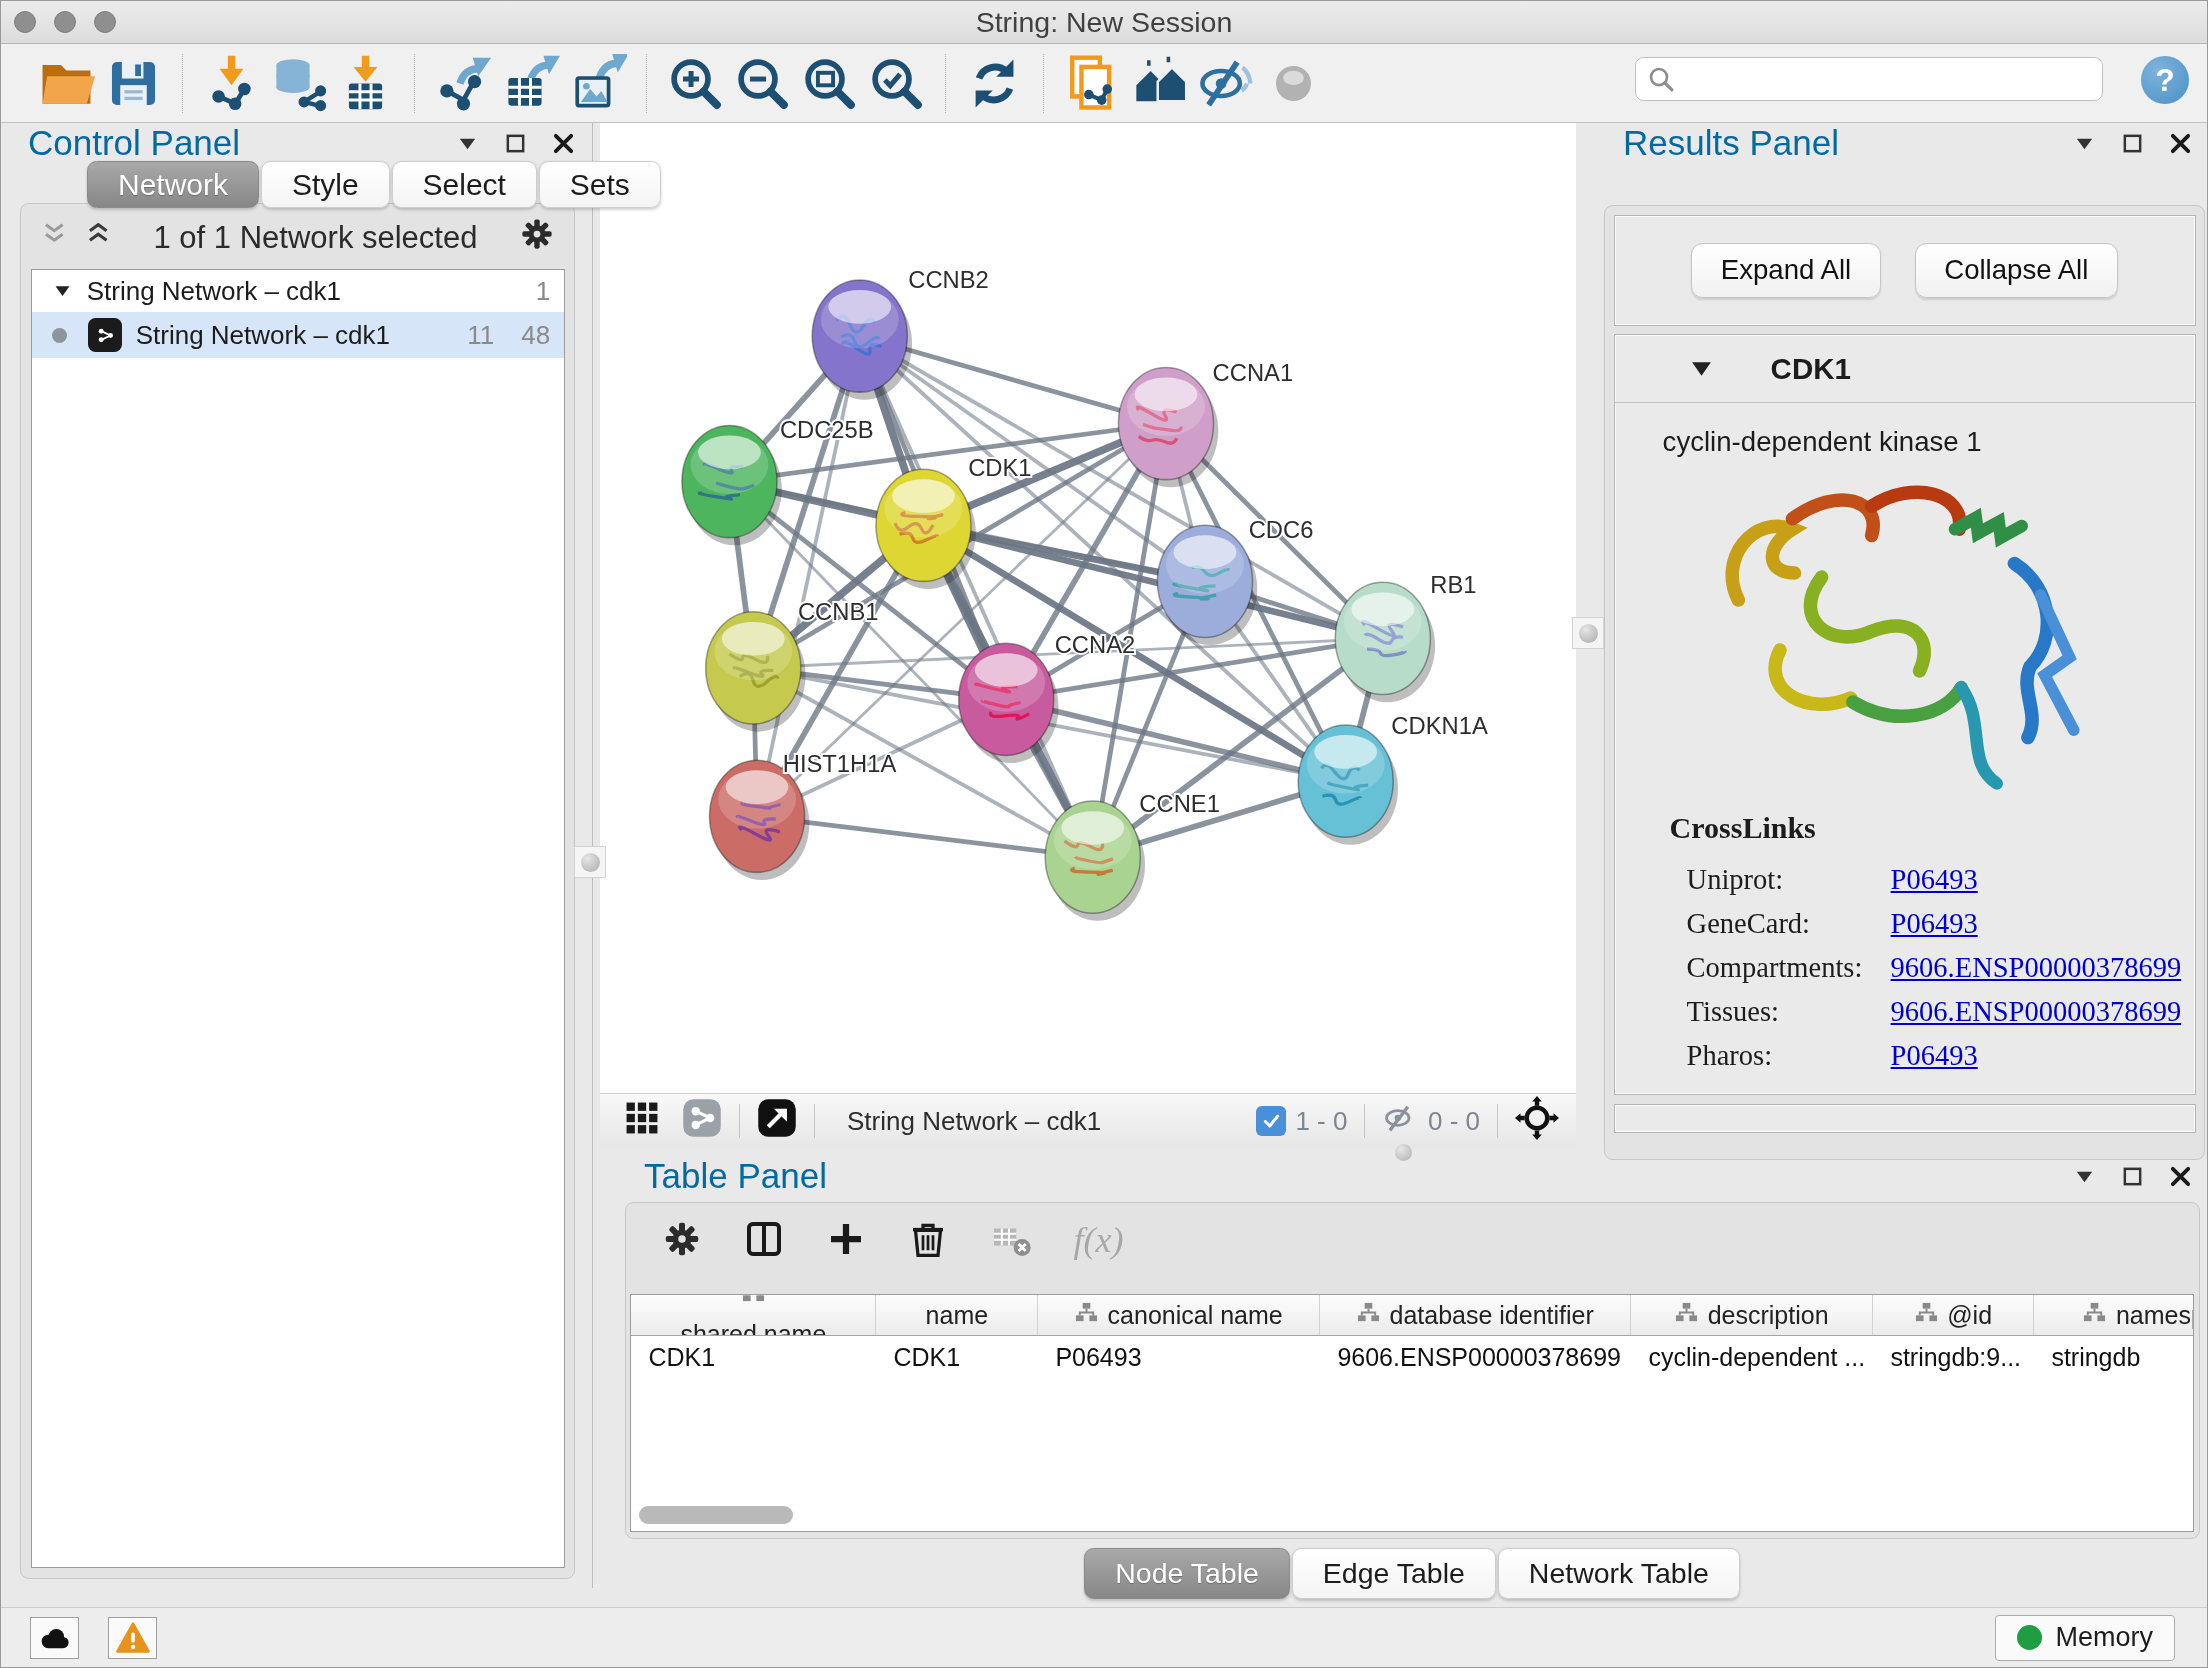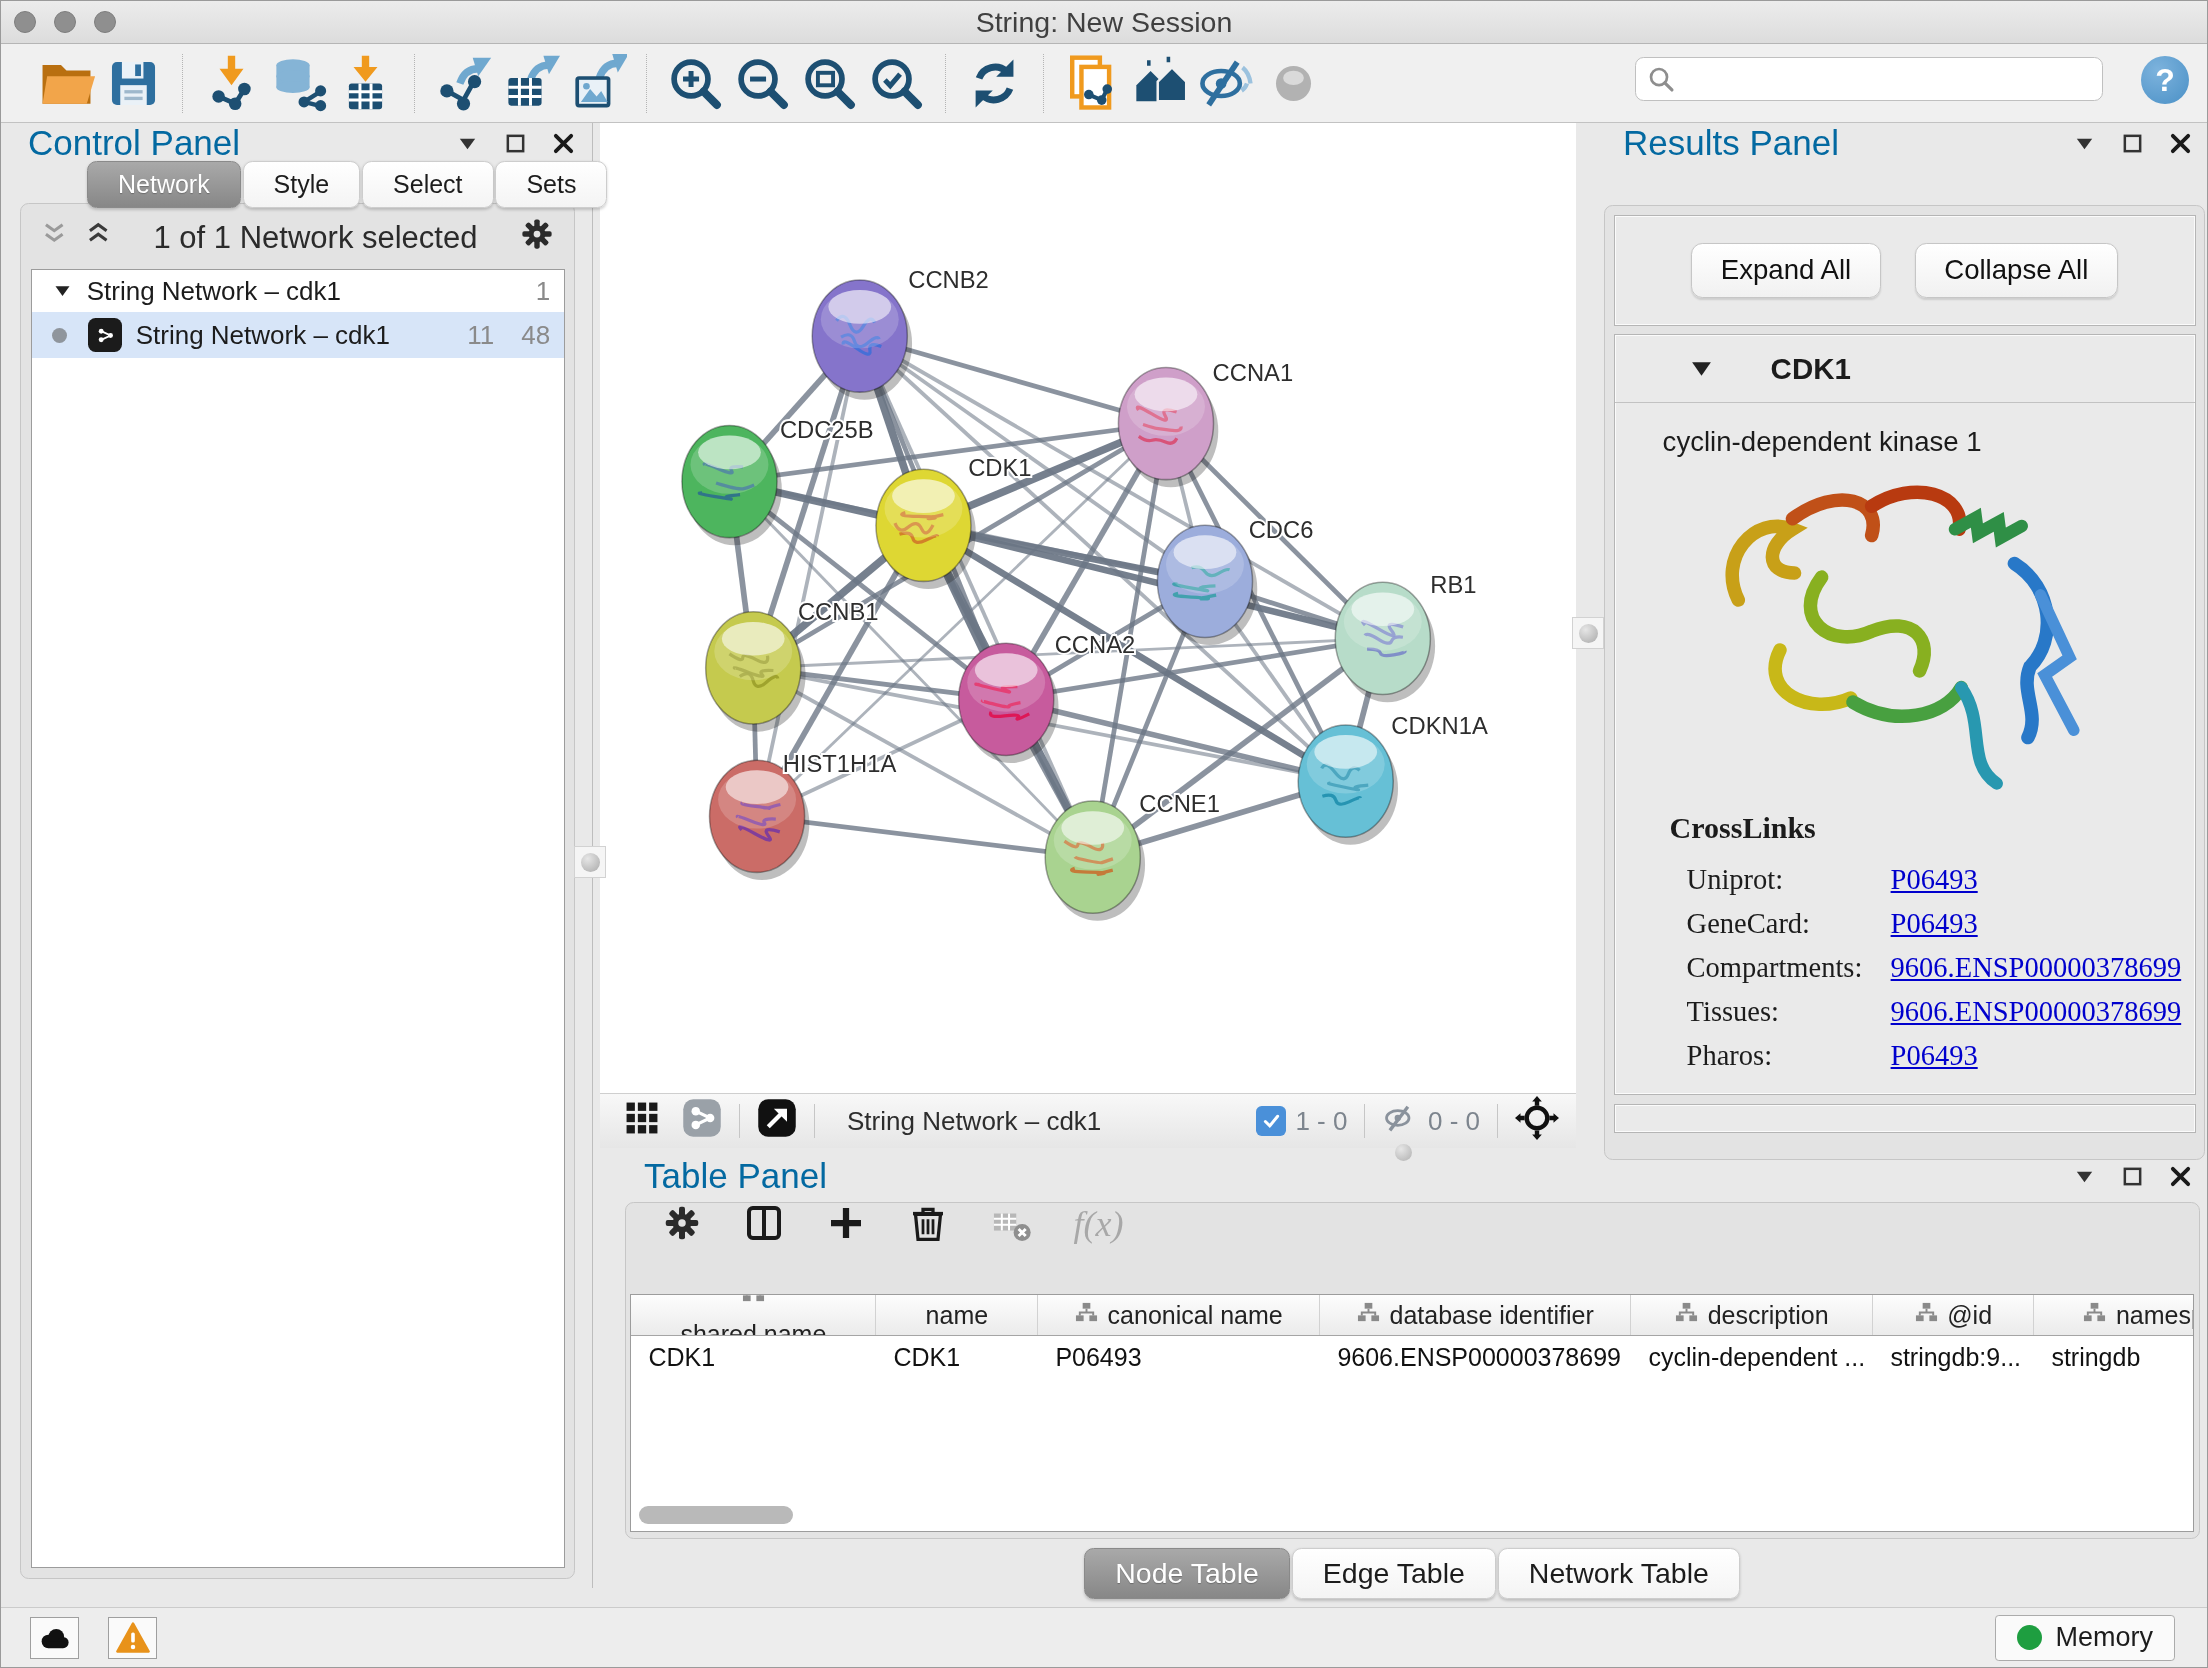--- a/index.html
+++ b/index.html
@@ -20,21 +20,21 @@
                border:1px solid #c0c0c0;border-radius:8.6px;display:flex;align-items:center;padding:0 11.4px;box-sizing:border-box;}
   .search-wrap input{border:none;outline:none;flex:1;font-size:25px;font-family:inherit;background:transparent;}
   .help-btn{position:absolute;left:2140px;top:55px;width:48px;height:48px;border-radius:50%;
             background:radial-gradient(circle at 35% 30%,#7db3dd,#4a90c6);display:flex;align-items:center;justify-content:center;
             color:#fff;font-size:32px;font-weight:bold;}
   
   .panel-header{height:40px;display:flex;align-items:center;padding:0 17px 0 27px;font-size:35px;color:#0369a1;}
   .ph-spacer{flex:1;}
   .ph-ic{margin-left:25px;display:flex;align-items:center;}
   .groupbox{background:#e3e3e3;border:1px solid #c6c6c6;border-radius:8.6px;}
-  .tab{height:45px;padding:0 30px;display:flex;align-items:center;font-size:25px;background:linear-gradient(#ffffff,#f4f4f4);
+  .tab{height:45px;padding:0 30px;display:flex;align-items:center;font-size:30px;background:linear-gradient(#ffffff,#f4f4f4);
        border:1px solid #cdcdcd;border-radius:9.5px;margin-right:1.9px;color:#1c1c1c;box-shadow:0 1.9px 2.9px rgba(0,0,0,.18);}
   .tab.active{background:linear-gradient(#a9a9a9,#878787);color:#fff;border-color:#8a8a8a;text-shadow:0 1px 1px rgba(0,0,0,.25);}
   .btn{background:linear-gradient(#ffffff,#f1f1f1);border:1px solid #c6c6c6;border-radius:11.4px;font-size:27.6px;
        padding:10.5px 28.5px;box-shadow:0 1.9px 1.9px rgba(0,0,0,.12);color:#111;}
   
   .control-panel{position:absolute;left:0;top:122px;width:592px;height:1465px;background:#e9e9e9;border-right:1px solid #bdbdbd;box-sizing:border-box;}
   .cp-tabs{position:absolute;left:86px;top:38px;display:flex;z-index:2;}
   .cp-group{position:absolute;left:19px;right:17px;top:80px;bottom:9.5px;}
   .cp-controls{height:53px;display:flex;align-items:center;padding:7.6px 19px 0 19px;font-size:31px;color:#2b2b2b;}
   .cp-list{position:absolute;left:9.5px;right:9.5px;top:65px;bottom:9.5px;background:#fff;border:1.9px solid #9c9c9c;overflow:hidden;}
@@ -62,21 +62,21 @@
   .rp-desc{font-size:27.6px;padding:23px 0 0 48px;}
   .xl{font-family:"Liberation Serif","DejaVu Serif",serif;position:absolute;left:55px;top:476px;right:19px;}
   .xl-title{font-size:30px;font-weight:bold;margin-bottom:13.3px;}
   .xl-row{display:flex;height:44px;align-items:center;font-size:28.5px;}
   .xl-label{width:204px;padding-left:17px;flex:none;}
   .xl-link{color:#0000cd;text-decoration:underline;}
   .rp-strip{height:27px;}
   
   .table-panel{position:absolute;left:616px;top:1155px;width:1592px;height:451px;}
   .tp-group{position:absolute;left:7.6px;right:9.5px;top:46px;height:335px;}
-  .tp-toolbar{height:74px;display:flex;gap:42px;padding-left:36px;}
+  .tp-toolbar{height:74px;display:flex;align-items:center;gap:42px;padding-left:36px;}
   .fx{font-family:"Liberation Serif","DejaVu Serif",serif;font-style:italic;font-size:36px;color:#a8a8a8;}
   .tp-table{position:absolute;left:4.8px;right:4.8px;top:91px;bottom:5.7px;background:#fff;border:1.9px solid #9c9c9c;overflow:hidden;}
   .tp-head{display:flex;height:40px;background:linear-gradient(#fdfdfd,#ebebeb);border-bottom:1.9px solid #a5a5a5;}
   .th{display:flex;align-items:center;justify-content:center;gap:9.5px;font-size:25px;color:#222;
       border-right:1px solid #d2d2d2;flex:none;box-sizing:border-box;overflow:hidden;white-space:nowrap;}
   .tp-row{display:flex;height:42px;align-items:center;}
   .td{font-size:25px;color:#111;flex:none;box-sizing:border-box;padding-left:17px;overflow:hidden;white-space:nowrap;}
   .tp-hscroll{position:absolute;left:7.6px;bottom:7.6px;width:154px;height:18px;background:#b9b9b9;border-radius:9.5px;}
   .tp-tabs{position:absolute;left:0;right:0;top:392px;display:flex;justify-content:center;}
   .tp-tabs .tab{font-size:28.5px;height:49px;}

